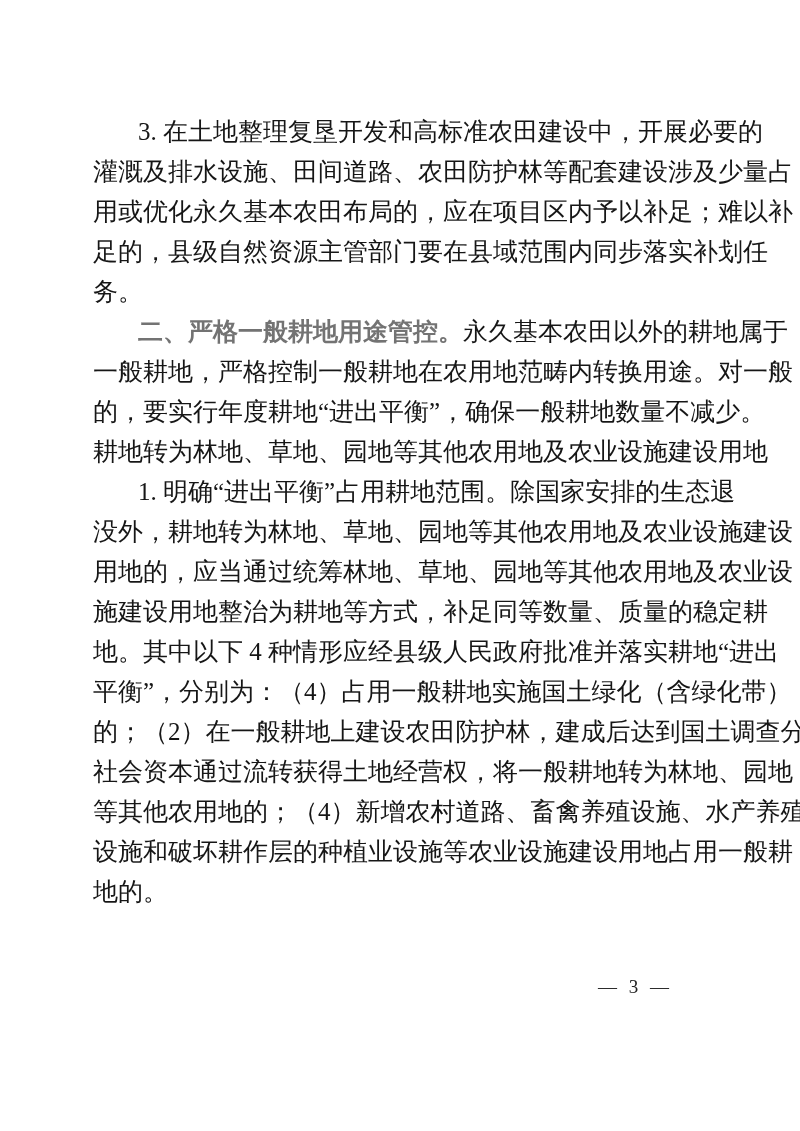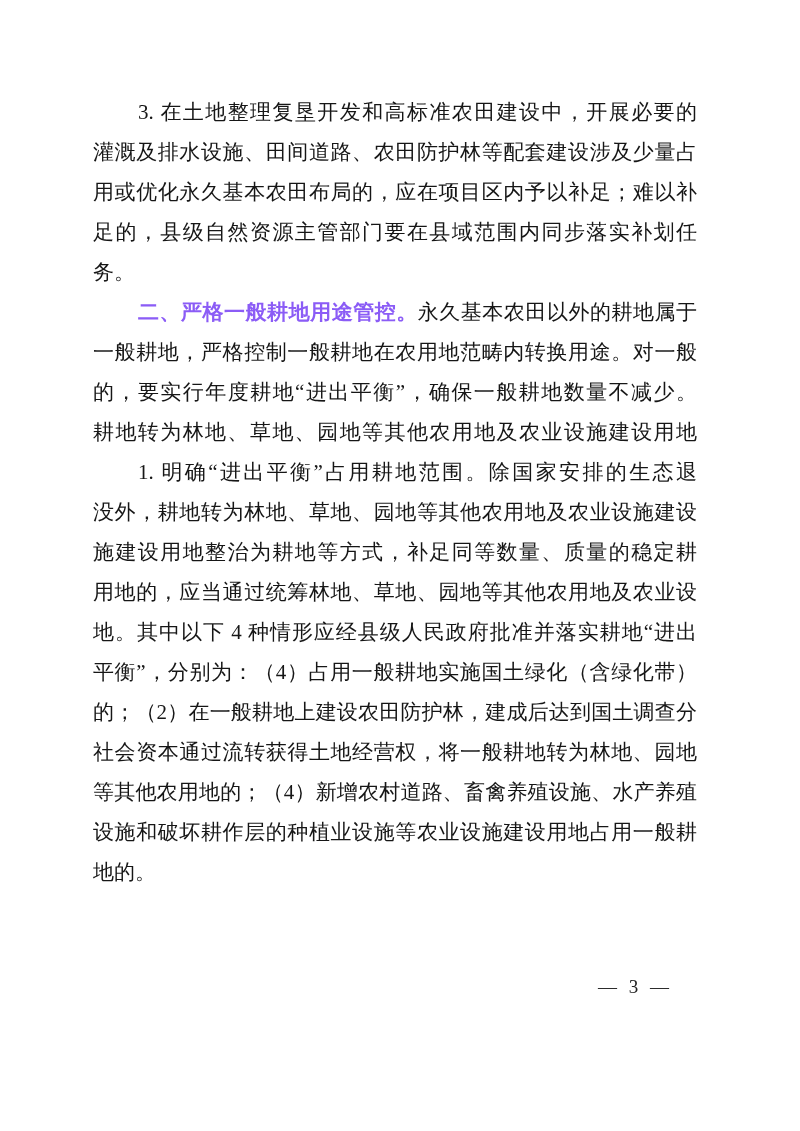--- a/index.html
+++ b/index.html
@@ -13,23 +13,23 @@
     height: 1131px;
     margin: 0 auto;
     background: #ffffff;
     overflow: hidden;
     font-family: "Liberation Serif", "DejaVu Serif", serif;
     color: #161616;
   }
   .doc-body {
     position: absolute;
     left: 93px;
-    top: 92px;
+    top: 112px;
     width: 604px;
-    font-size: 21px;
+    font-size: 25px;
   }
   .paragraph {
     margin: 0;
     padding: 0;
   }
   .line {
     height: 40px;
     line-height: 40px;
     white-space: nowrap;
     text-align: justify;
@@ -44,21 +44,21 @@
   .line.short {
     text-align-last: left;
     -moz-text-align-last: left;
   }
   .seg {
     font-weight: 400;
   }
   .seg.hei {
     font-weight: 700;
     font-family: Liberation Mono, monospace;
-    color: #8b5cf6;
+    color: #737373;
   }
   .page-number {
     position: absolute;
     top: 977px;
     left: 598px;
     width: 90px;
     height: 20px;
     line-height: 20px;
     font-size: 19px;
     color: #222222;
@@ -80,22 +80,22 @@
       </div>
       <div class="paragraph">
         <div class="line indent"><span class="seg hei">二、严格一般耕地用途管控。</span><span class="seg">永久基本农田以外的耕地属于</span></div>
         <div class="line"><span class="seg">一般耕地，严格控制一般耕地在农用地范畴内转换用途。对一般</span></div>
         <div class="line"><span class="seg">的，要实行年度耕地“进出平衡”，确保一般耕地数量不减少。</span></div>
         <div class="line"><span class="seg">耕地转为林地、草地、园地等其他农用地及农业设施建设用地</span></div>
       </div>
       <div class="paragraph">
         <div class="line indent"><span class="seg">1. 明确“进出平衡”占用耕地范围。除国家安排的生态退</span></div>
         <div class="line"><span class="seg">没外，耕地转为林地、草地、园地等其他农用地及农业设施建设</span></div>
+        <div class="line"><span class="seg">用地的，应当通过统筹林地、草地、园地等其他农用地及农业设</span></div>
         <div class="line"><span class="seg">施建设用地整治为耕地等方式，补足同等数量、质量的稳定耕</span></div>
-        <div class="line"><span class="seg">用地的，应当通过统筹林地、草地、园地等其他农用地及农业设</span></div>
         <div class="line"><span class="seg">地。其中以下 4 种情形应经县级人民政府批准并落实耕地“进出</span></div>
         <div class="line"><span class="seg">平衡”，分别为：（4）占用一般耕地实施国土绿化（含绿化带）</span></div>
         <div class="line"><span class="seg">的；（2）在一般耕地上建设农田防护林，建成后达到国土调查分</span></div>
         <div class="line"><span class="seg">社会资本通过流转获得土地经营权，将一般耕地转为林地、园地</span></div>
         <div class="line"><span class="seg">等其他农用地的；（4）新增农村道路、畜禽养殖设施、水产养殖</span></div>
         <div class="line"><span class="seg">设施和破坏耕作层的种植业设施等农业设施建设用地占用一般耕</span></div>
         <div class="line short"><span class="seg">地的。</span></div>
       </div>
     </div>
   <div class="page-number">— 3 —</div>

